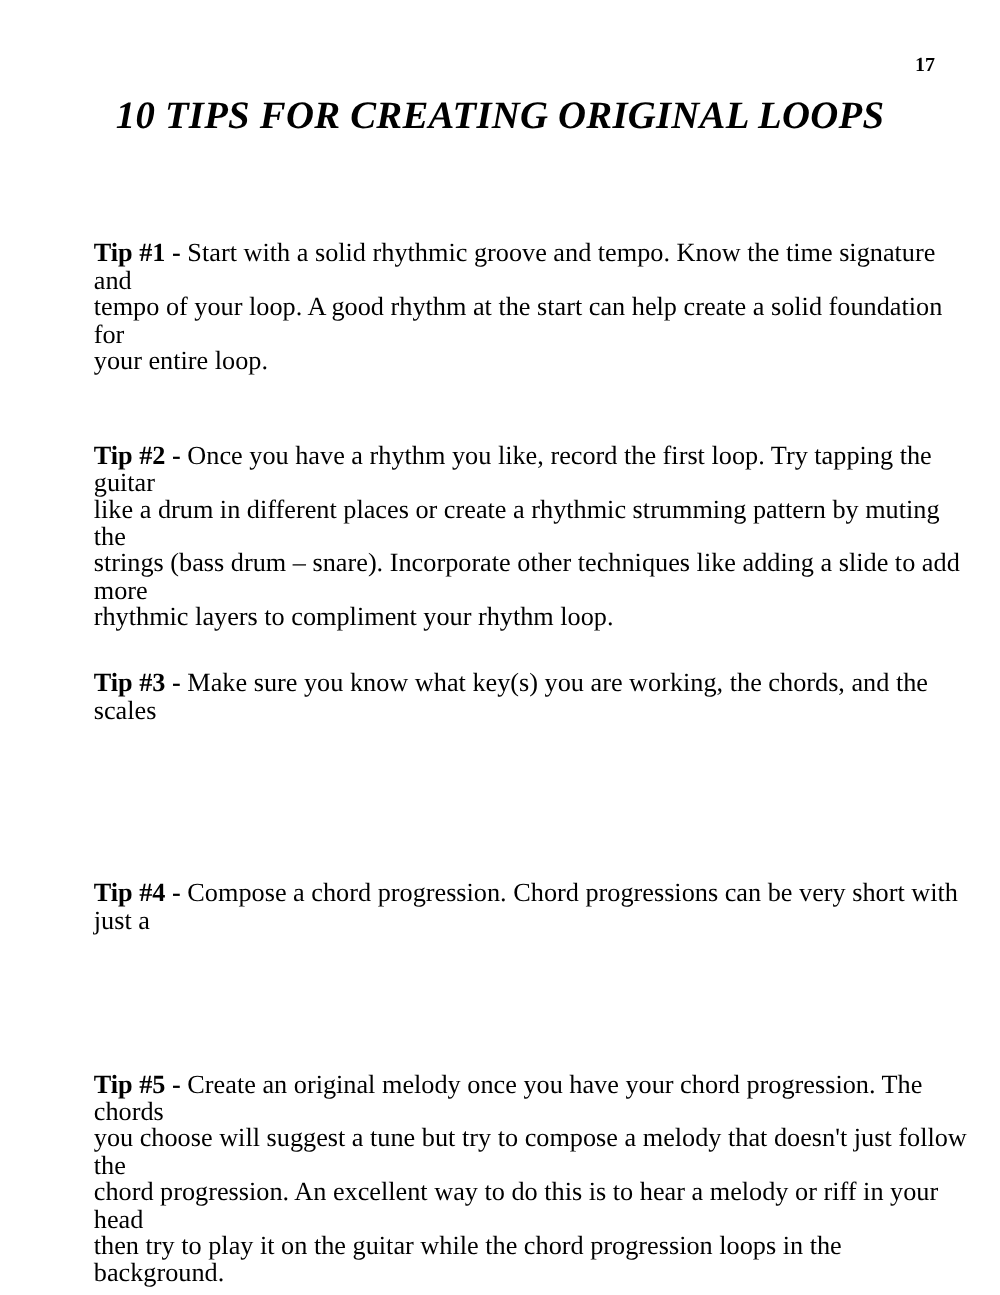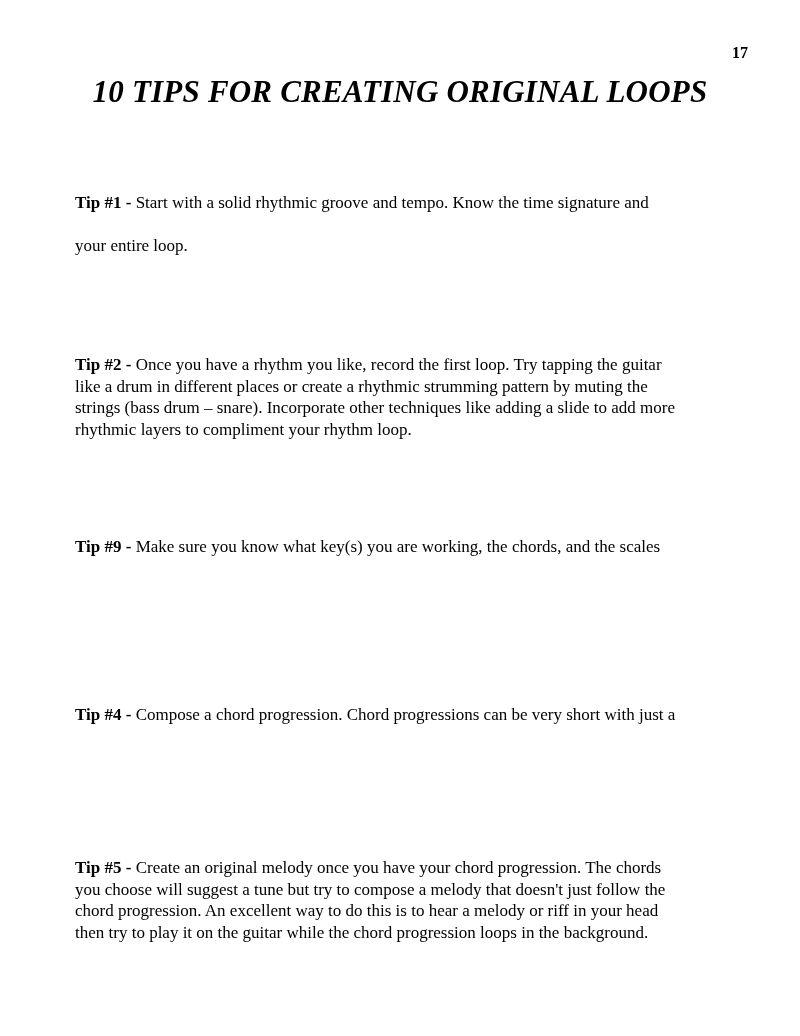--- a/index.html
+++ b/index.html
@@ -11,38 +11,38 @@
       position: absolute; top: 44px; left: 732px;
       font-size: 16px; font-weight: bold;
     }
     .title {
       position: absolute; top: 74px; left: 0; width: 800px; text-align: center;
       margin: 0; font-size: 31px; font-weight: bold; font-style: italic;
       letter-spacing: 0.2px;
     }
     .tip {
       position: absolute; left: 75px; width: 700px; margin: 0;
-      font-size: 17px; line-height: 21.5px;
+      font-size: 21px; line-height: 21.5px;
     }
     .tip .label { font-weight: bold; }
     #tip-1 { top: 192px; }
     #tip-2 { top: 354px; }
     #tip-3 { top: 536px; }
     #tip-4 { top: 704px; }
     #tip-5 { top: 857px; }
   </style>
 </head>
 <body>
 
 <div>
   <div class="page-number">17</div>
   <h1 class="title">10 TIPS FOR CREATING ORIGINAL LOOPS</h1>
 
-  <p class="tip" id="tip-1"><span class="label"> Tip #1 -</span> <span>Start with a solid rhythmic groove and tempo. Know the time signature and</span><br><br><span>your entire loop.</span></p>
+  <p class="tip" id="tip-1"><span class="label"> Tip #1 -</span> <span>Start with a solid rhythmic groove and tempo. Know the time signature and</span><br><span>tempo of your loop.  A good rhythm at the start can help create a solid foundation for</span><br><span>your entire loop.</span></p>
 
   <p class="tip" id="tip-2"><span class="label">Tip #2 -</span> <span>Once you have a rhythm you like, record the first loop.  Try tapping the guitar</span><br><span>like a drum in different places or create a rhythmic strumming pattern by muting the</span><br><span>strings (bass drum – snare). Incorporate other techniques like adding a slide to add more</span><br><span>rhythmic layers to compliment your rhythm loop.</span></p>
 
-  <p class="tip" id="tip-3"><span class="label">Tip #9 -</span> <span>Make sure you know what key(s) you are working, the chords, and the scales</span><br><br></p>
+  <p class="tip" id="tip-3"><span class="label">Tip #3 -</span> <span>Make sure you know what key(s) you are working, the chords, and the scales</span><br><br></p>
 
   <p class="tip" id="tip-4"><span class="label">Tip #4 -</span> <span>Compose a chord progression.  Chord progressions can be very short with just a</span><br><br></p>
 
   <p class="tip" id="tip-5"><span class="label">Tip #5 -</span> <span>Create an original melody once you have your chord progression.  The chords</span><br><span>you choose will suggest a tune but try to compose a melody that doesn't just follow the</span><br><span>chord progression. An excellent way to do this is to hear a melody or riff in your head</span><br><span>then try to play it on the guitar while the chord progression loops in the background.</span></p>
 </div>
 
 </body></html>

